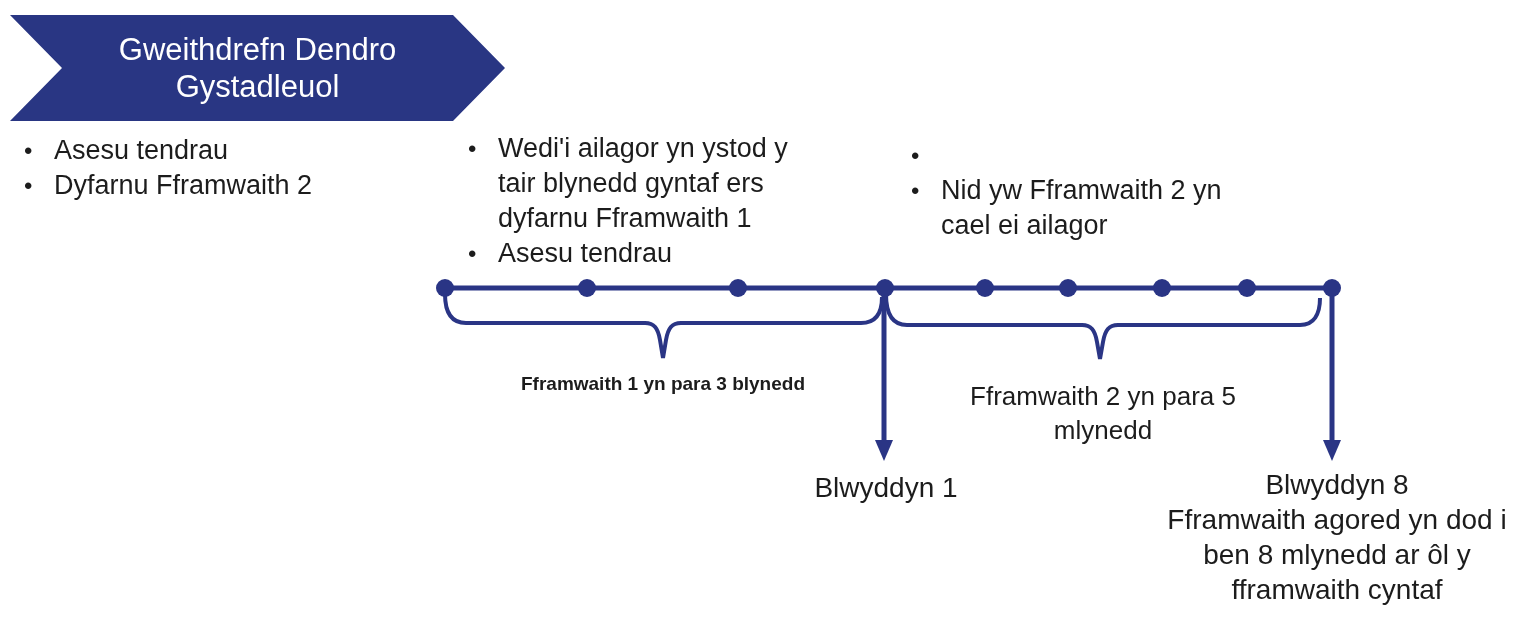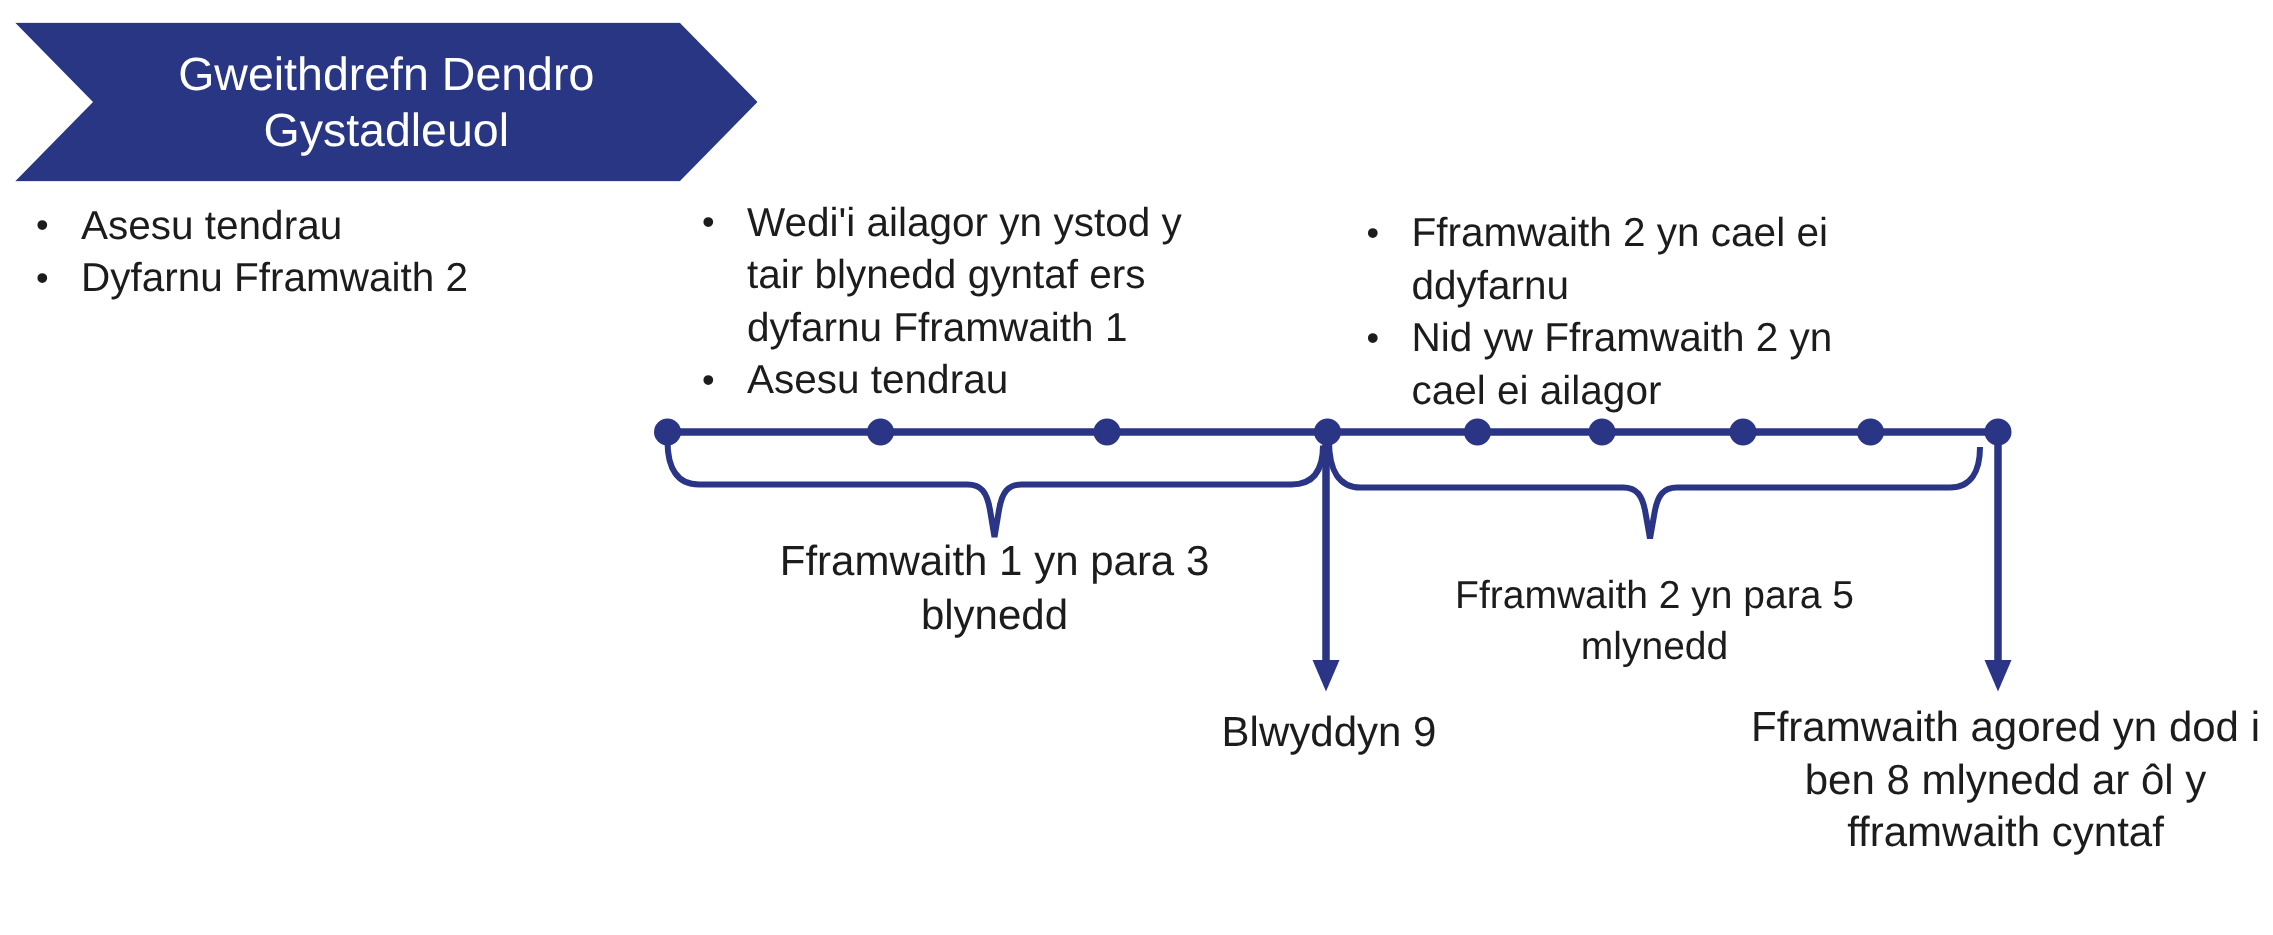--- a/index.html
+++ b/index.html
@@ -49,21 +49,21 @@
   
   .timeline-svg {
     position: absolute;
     left: 0; top: 0;
     width: 1515px; height: 623px;
     pointer-events: none;
   }
 
   
   .tl-label { position: absolute; text-align: center; }
-  .brace-label-1 { left: 498px;  top: 356px; width: 330px; font-size: 28px; line-height: 36px; }
+  .brace-label-1 { left: 498px;  top: 366px; width: 330px; font-size: 19px; line-height: 36px; font-weight: bold; }
   .brace-label-2 { left: 938px;  top: 379px; width: 330px; font-size: 26px; line-height: 34px; }
   .year-3-label  { left: 786px;  top: 470px; width: 200px; font-size: 28px; line-height: 35px; }
   .year-8-block  { left: 1163px; top: 467px; width: 348px; font-size: 28px; line-height: 35px; }
 </style>
 </head>
 <body>
 
 <div class="canvas">
 
   <div class="chevron chevron-1">
@@ -88,21 +88,20 @@
     </div>
     <div class="bullet-item">
       <span class="bullet-dot">•</span>
       <span class="bullet-text">Asesu tendrau</span>
     </div>
   </div>
 
   <div class="bullet-list bullet-list-3">
     <div class="bullet-item">
       <span class="bullet-dot">•</span>
-      <span class="bullet-text">Fframwaith 2 yn cael ei ddyfarnu</span>
     </div>
     <div class="bullet-item">
       <span class="bullet-dot">•</span>
       <span class="bullet-text">Nid yw Fframwaith 2 yn cael ei ailagor</span>
     </div>
   </div>
 
   <svg class="timeline-svg" viewBox="0 0 1515 623" xmlns="http://www.w3.org/2000/svg">
 
     <line x1="445" y1="288" x2="1332" y2="288" stroke="#2A3585" stroke-width="5"></line>
@@ -145,18 +144,19 @@
     </g>
 
     <g>
       <line x1="1332" y1="296" x2="1332" y2="442" stroke="#2A3585" stroke-width="5"></line>
       <polygon points="1323,440 1341,440 1332,461" fill="#2A3585"></polygon>
     </g>
   </svg>
 
   <div class="tl-label brace-label-1">Fframwaith 1 yn para 3 blynedd</div>
   <div class="tl-label brace-label-2">Fframwaith 2 yn para 5 mlynedd</div>
-  <div class="tl-label year-3-label">Blwyddyn 9</div>
+  <div class="tl-label year-3-label">Blwyddyn 1</div>
   <div class="tl-label year-8-block">
+    <div>Blwyddyn 8</div>
     <div>Fframwaith agored yn dod i ben 8 mlynedd ar ôl y fframwaith cyntaf</div>
   </div>
 
 </div>
 
 </body></html>

